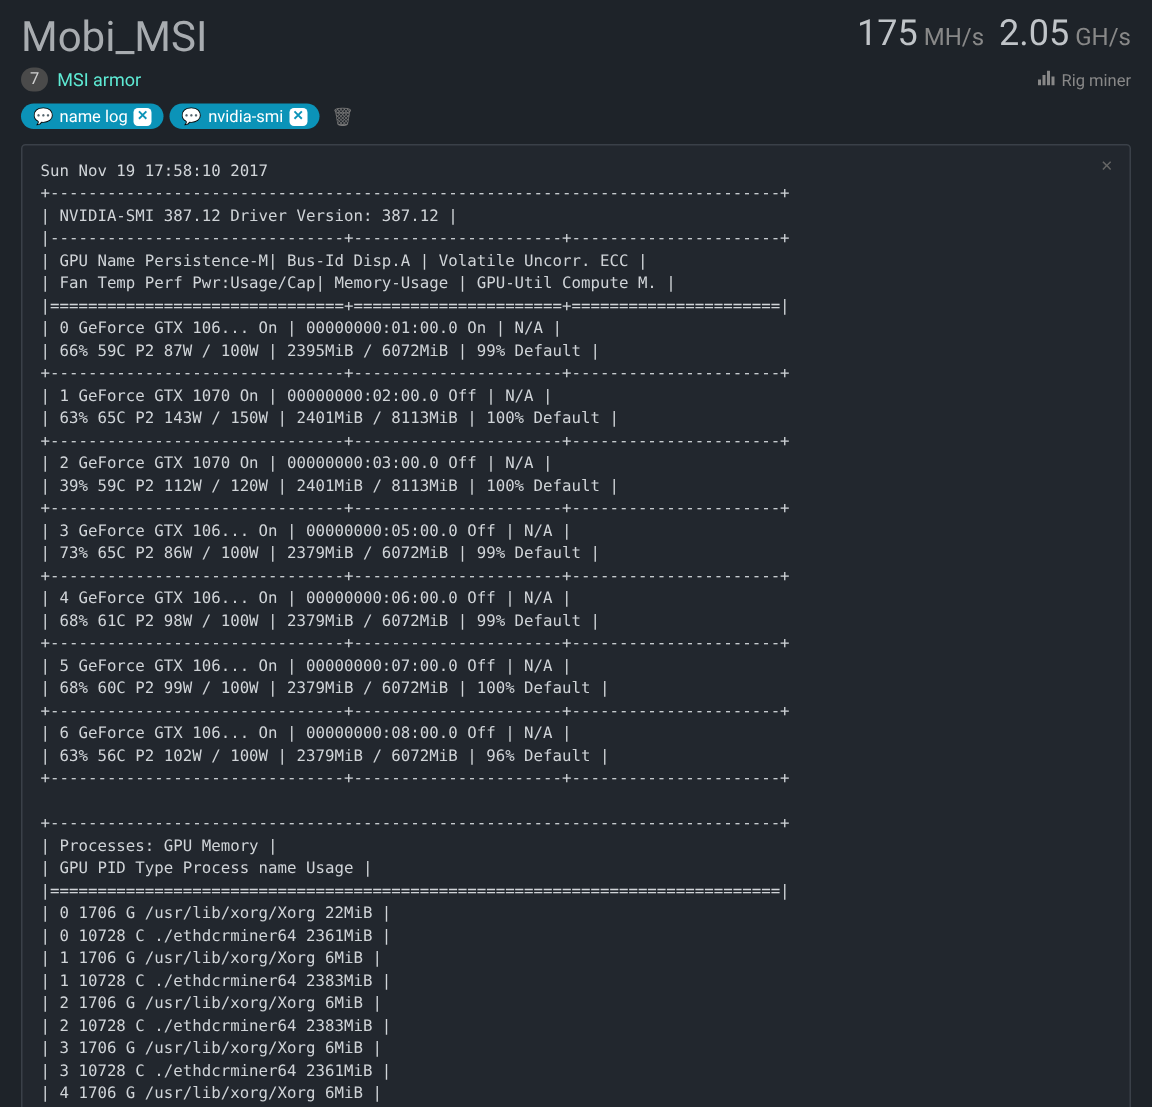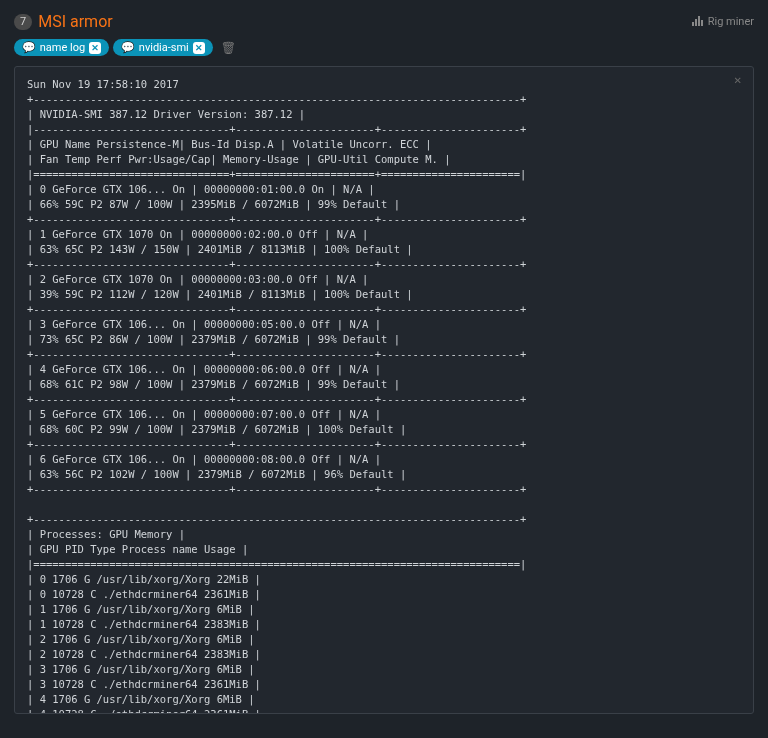--- a/index.html
+++ b/index.html
@@ -42,21 +42,21 @@
       font-size: 12px;
     }
     .num-badge {
       background: #4a4a4a;
       color: #d0d0d0;
       border-radius: 8px;
       padding: 0 6px;
       font-size: 11px;
       line-height: 16px;
     }
-    .link-sub { color: #f97316; font-size: 16px; }
+    .link-sub { color: #5eead4; font-size: 12px; }
     .rigstats { color: #888; font-size: 11px; display:flex; align-items:center; gap:4px;}
     .pills {
       margin-top: 8px;
       display: flex;
       gap: 4px;
       align-items: center;
     }
     .pill {
       background: #0b93b8;
       color: #fff;
@@ -104,20 +104,31 @@
       line-height: 15px;
       color: #d0d4d8;
       white-space: pre;
     }
     .bar-icon { font-size: 10px; }
   </style>
 </head>
 <body>
 
 <div class="header">
+  <div class="title">Mobi_MSI</div>
+  <div class="stats-top">
+    <span>
+      <span class="stat-val">175</span>
+      <span class="stat-unit">MH/s</span>
+    </span>
+    <span>
+      <span class="stat-val">2.05</span>
+      <span class="stat-unit">GH/s</span>
+    </span>
+  </div>
 </div>
 
 <div class="subhead">
   <div class="badge-row">
     <span class="num-badge">7</span>
     <a class="link-sub">MSI armor</a>
   </div>
   <div class="rigstats">
     <span class="bar-icon">
       <svg width="12" height="10" viewBox="0 0 12 10">

